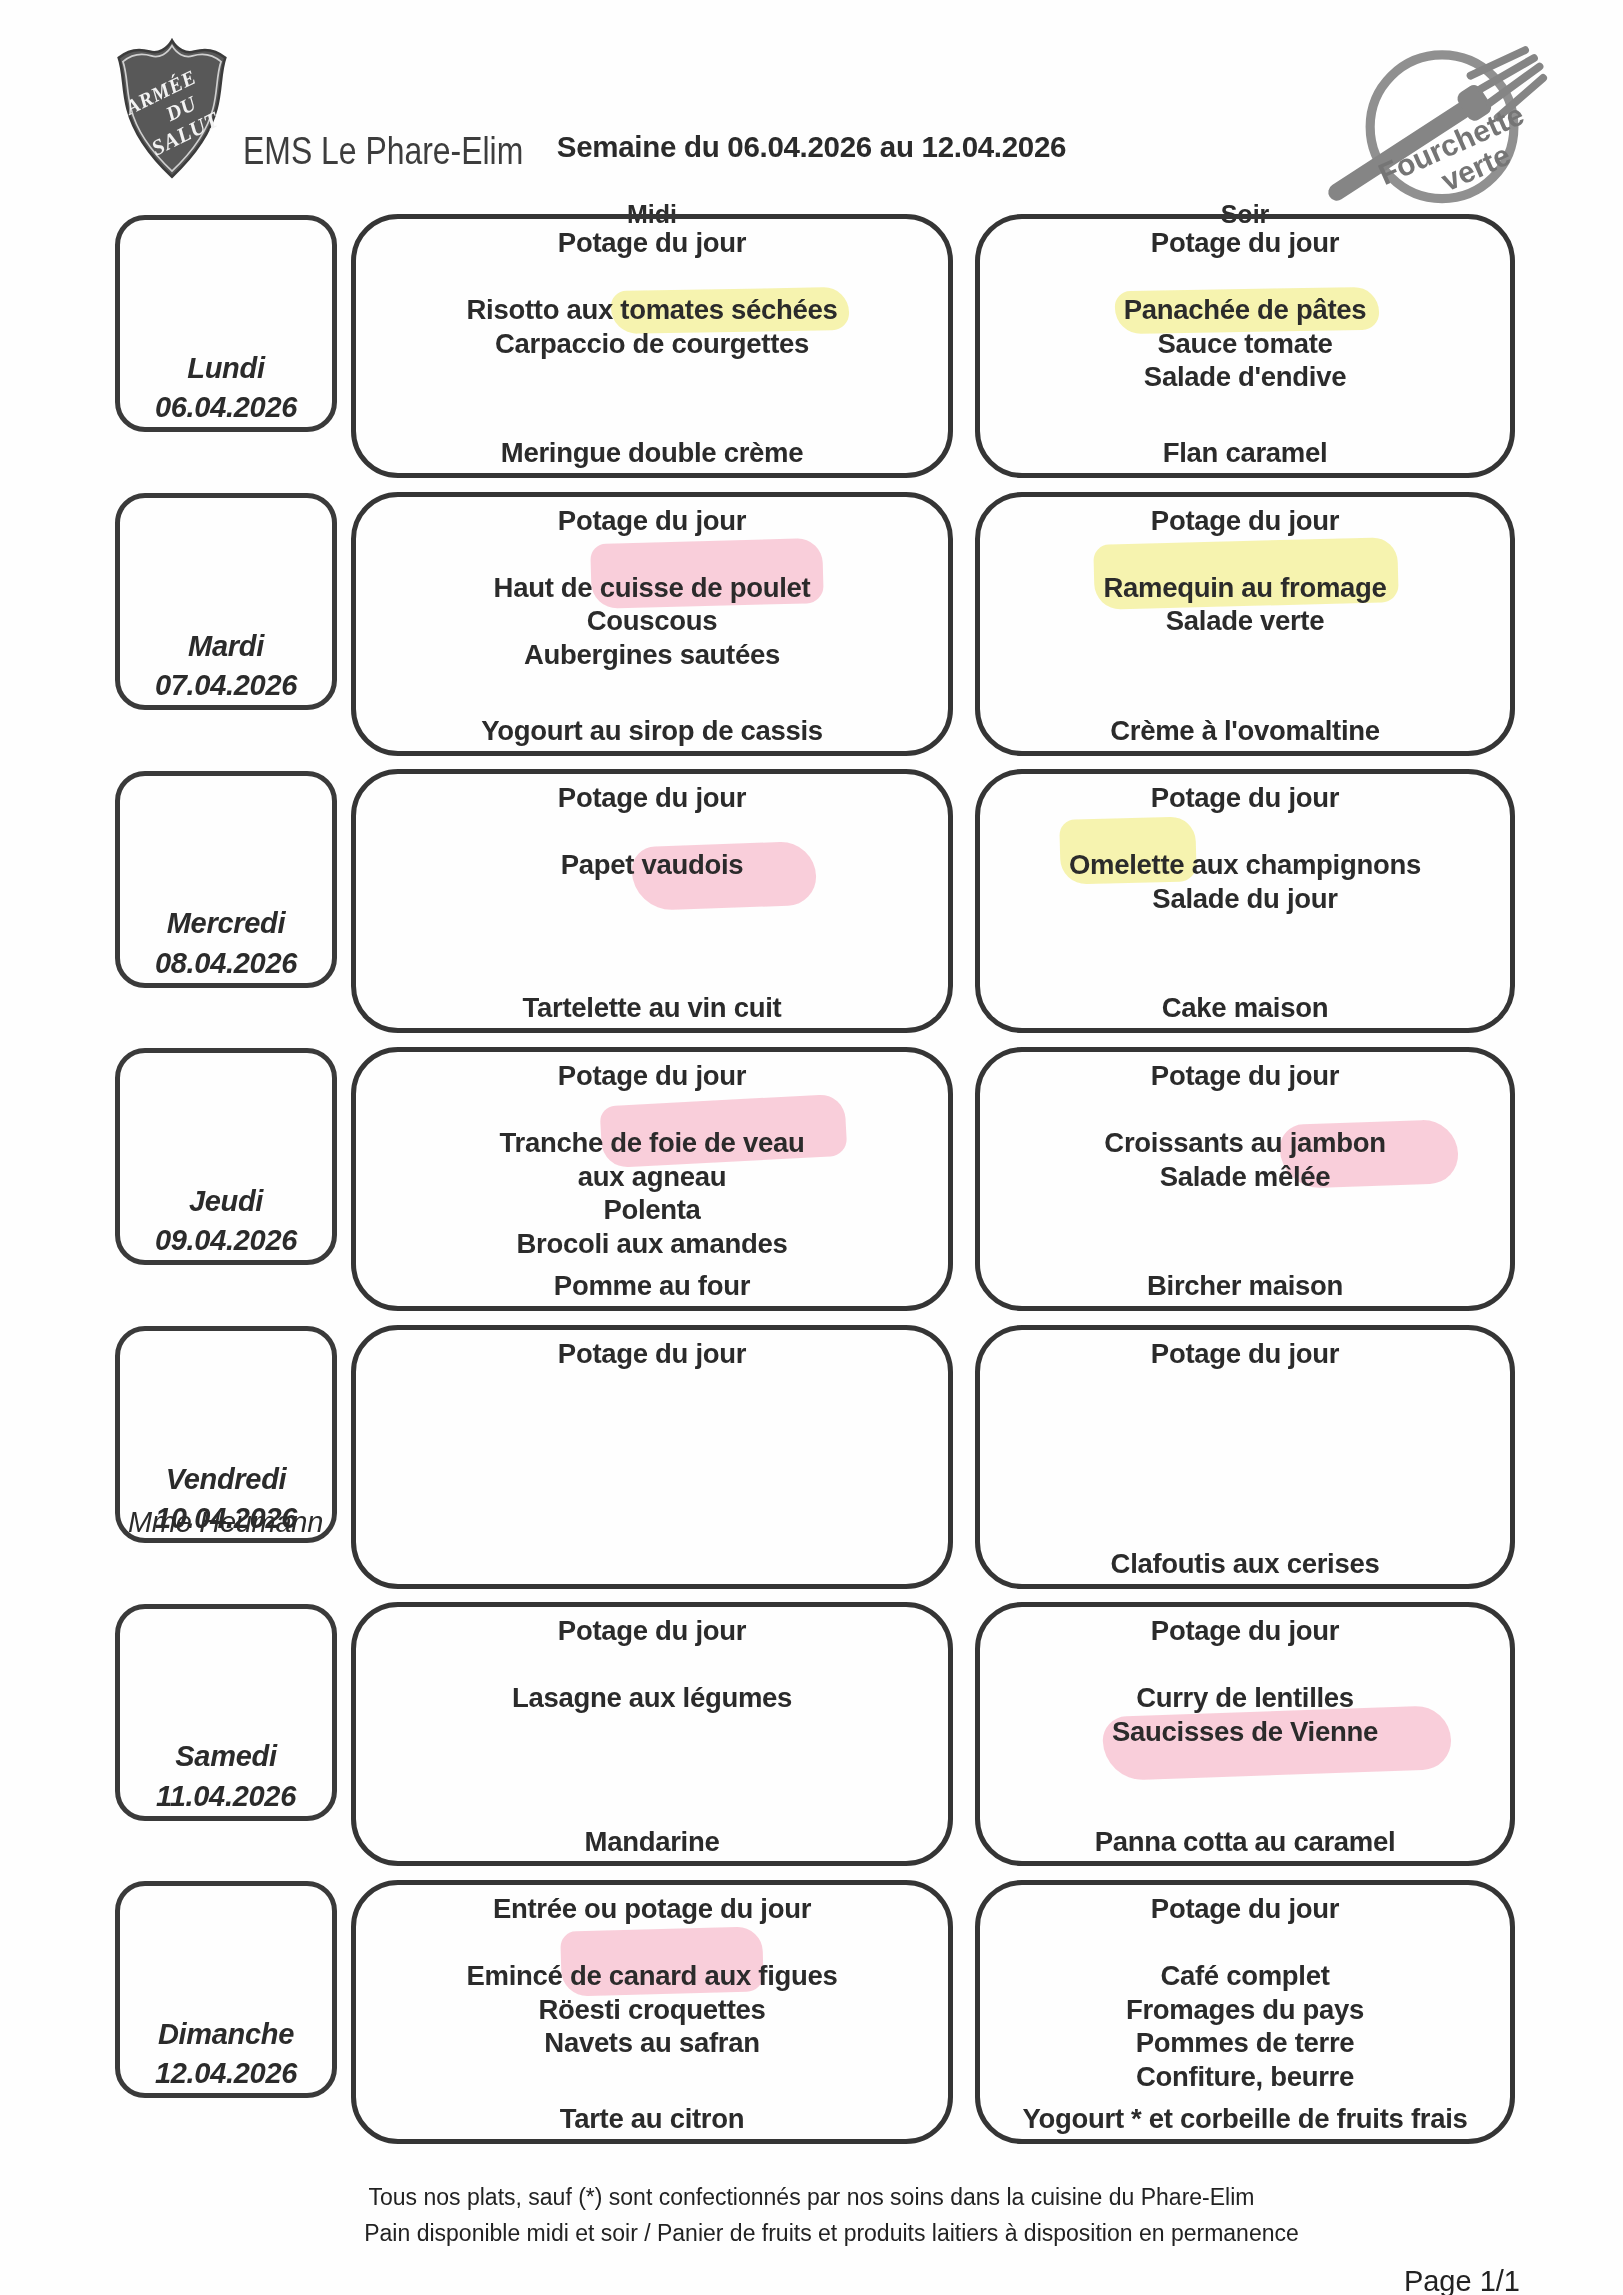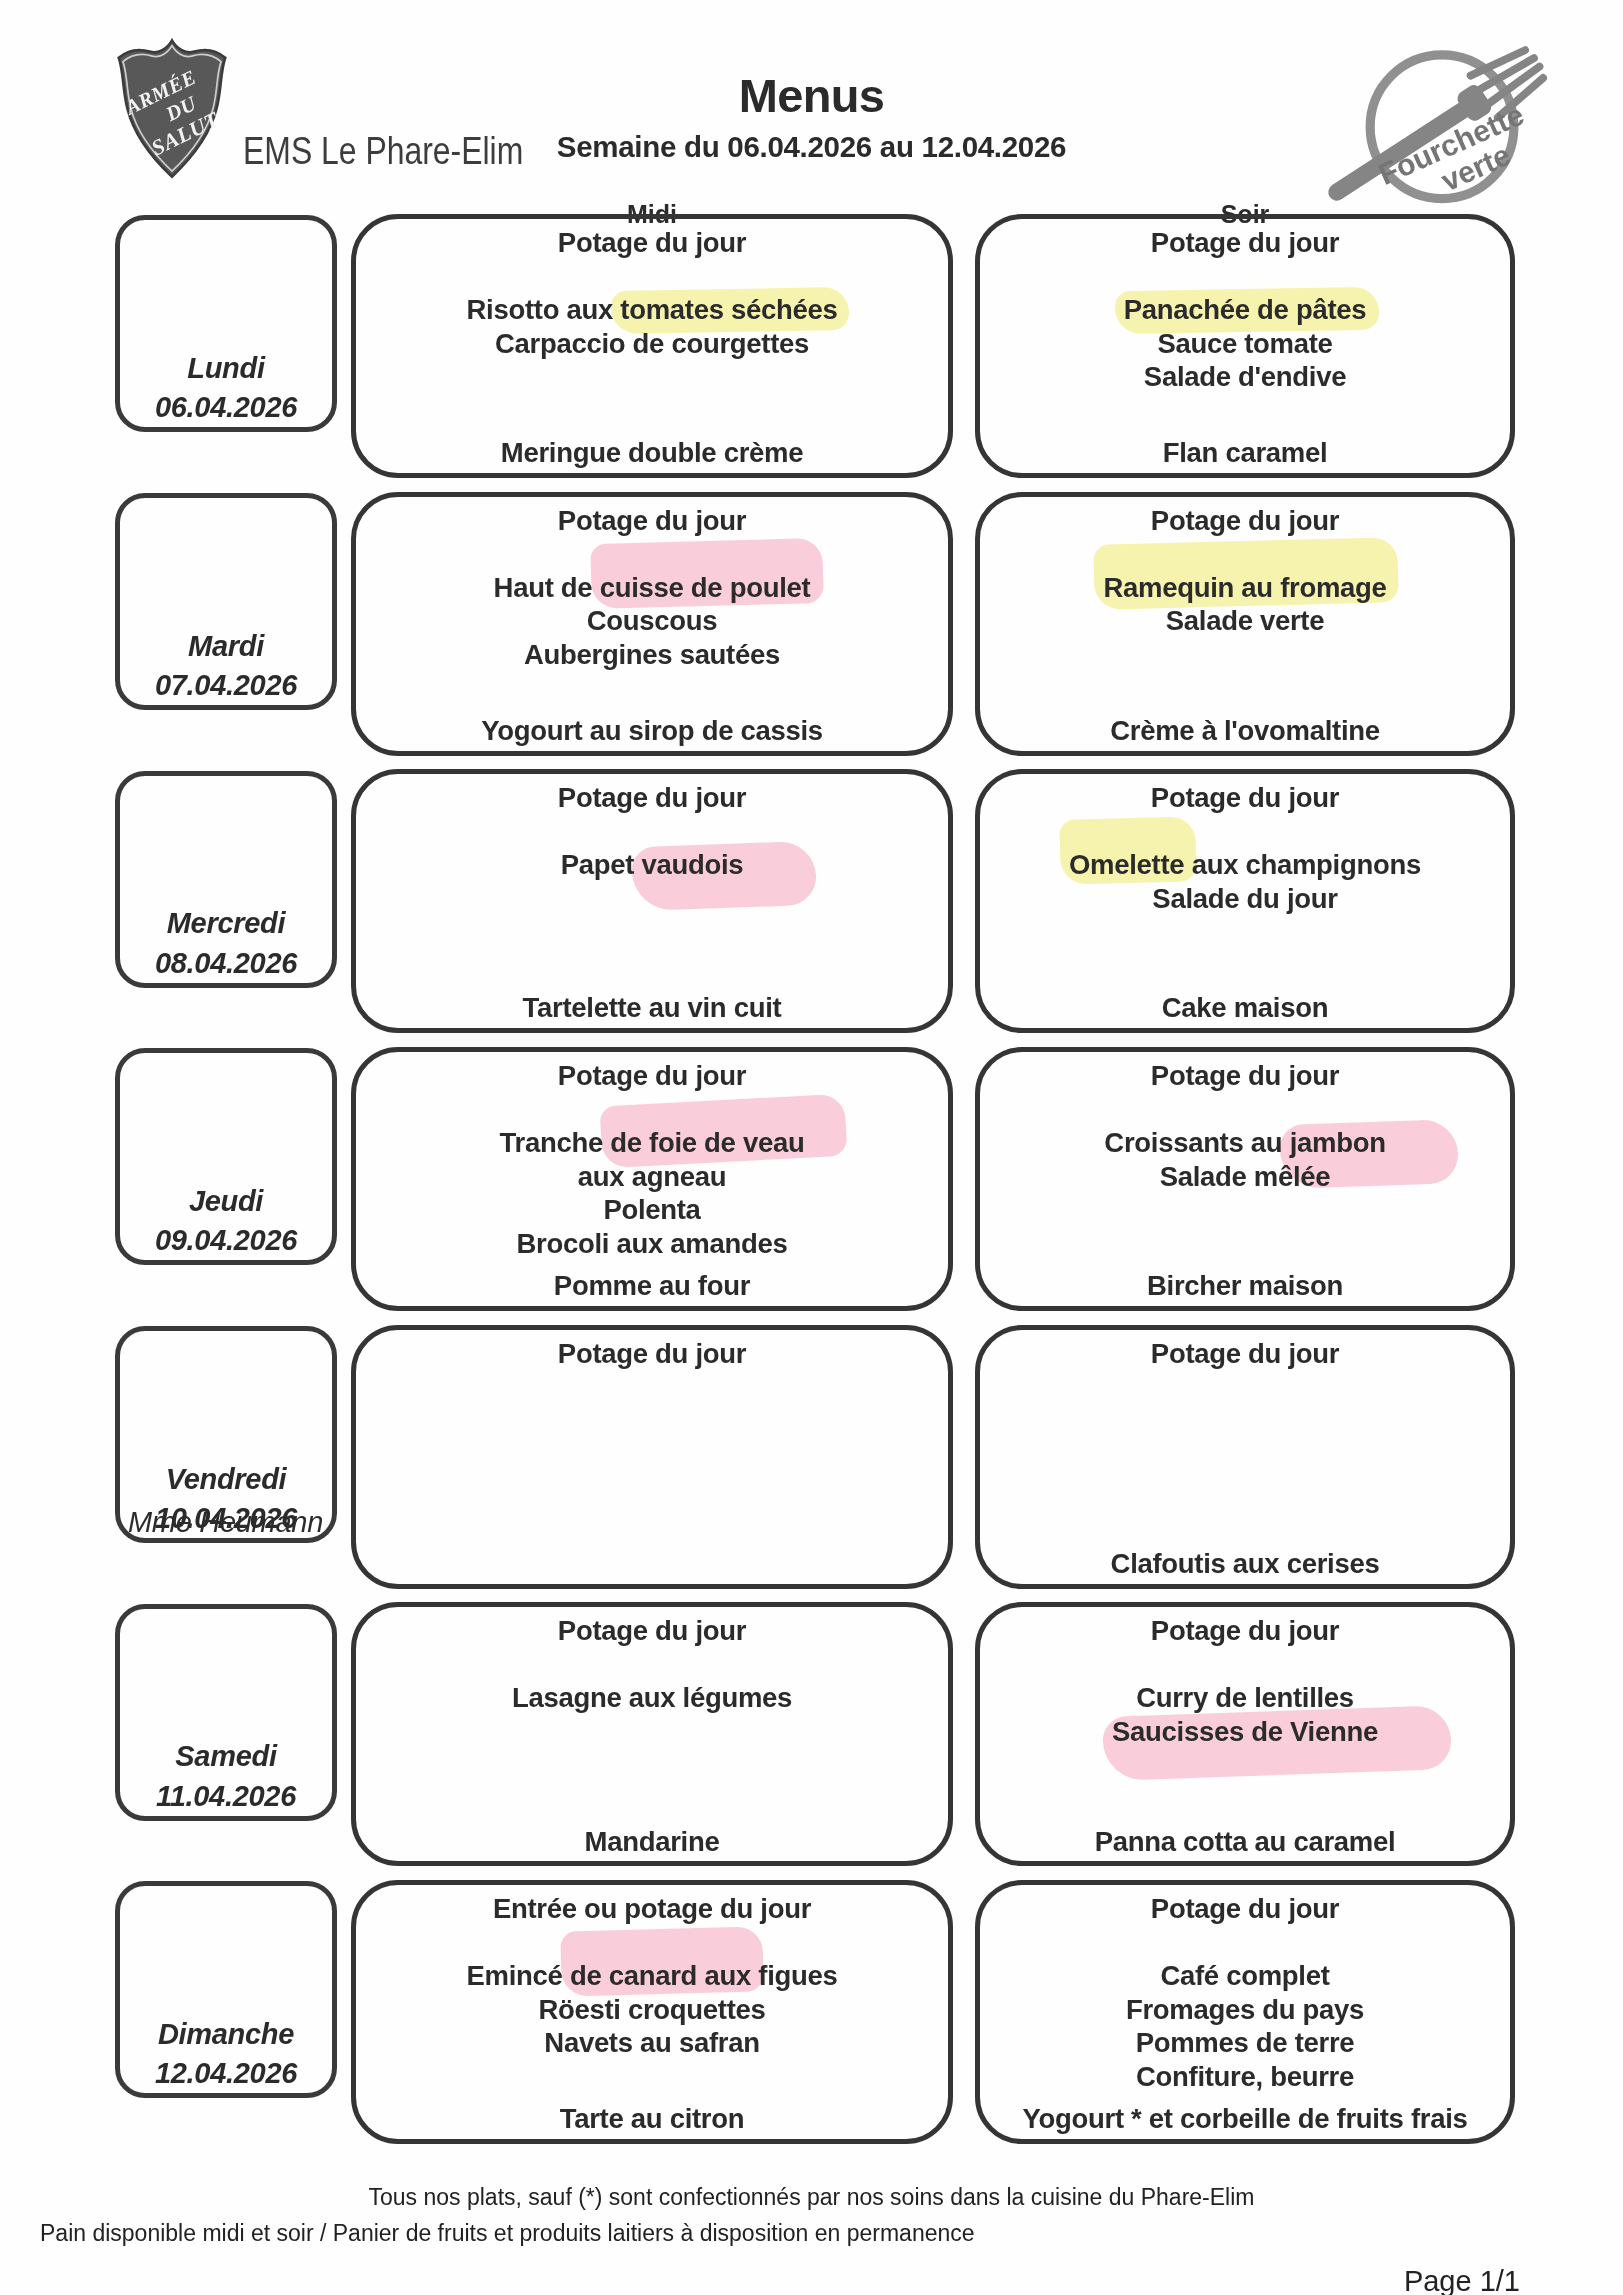--- a/index.html
+++ b/index.html
@@ -75,21 +75,21 @@
     transform:rotate(-1deg);
   }
   .hl.yellow{--c:#f5f1a1;}
   .hl.pink{--c:#f8c6d3;}
   .hl.up::before{top:-31px;bottom:-2.6px;transform:rotate(-1.5deg);}
   .hl.upright::before{top:-27.5px;bottom:-3.9px;right:-42px;transform:rotate(-3deg);}
   .hl.sw::before{top:-5.2px;bottom:-27.5px;right:-73px;transform:rotate(-2deg);
     border-radius:29px 42px 35px 48px;}
   
   .footer-note1{position:absolute;left:0;right:0;top:2184px;text-align:center;font-size:23px;color:#222;}
-  .footer-note2{position:absolute;left:0;right:0;top:2220px;text-align:left;font-size:23px;color:#222;margin-left:40px;}
+  .footer-note2{position:absolute;left:0;right:0;top:2220px;text-align:center;font-size:23px;color:#222;margin-left:40px;}
   .provenance{position:absolute;left:77px;top:2265px;font-size:23px;color:#222;}
   .page-num{position:absolute;right:103px;top:2265px;font-size:29px;color:#222;}
 </style>
 </head>
 <body>
 
 <div class="page">
 
   <svg class="logo-svg" width="124" height="167" viewBox="0 0 200 235">
     <path d="M100 6 C92 20 78 28 64 24 C44 18 26 24 14 34 C22 56 20 86 28 116
@@ -99,21 +99,20 @@
              C38 156 64 192 100 226 C136 192 162 156 172 116 C180 86 178 56 186 34
              C174 24 156 18 136 24 C122 28 108 20 100 6 Z" fill="none" stroke="#cfcfcf" stroke-width="3" transform="translate(8 9) scale(0.92)"></path>
     <g transform="rotate(-26 100 122)" font-family="Liberation Serif, serif" font-style="italic" font-weight="bold" fill="#f2f2f2" text-anchor="middle" letter-spacing="1">
       <text x="98" y="96" font-size="33">ARMÉE</text>
       <text x="116" y="134" font-size="33">DU</text>
       <text x="104" y="174" font-size="35">SALUT</text>
     </g>
   </svg>
 
   <div class="org">EMS Le Phare-Elim</div>
-  <div class="title">Menus</div>
   <div class="subtitle">Semaine du 06.04.2026 au 12.04.2026</div>
 
   <svg class="stamp-svg" width="281" height="196" viewBox="0 0 430 300">
     <circle cx="225" cy="168" r="110" fill="#ffffff" stroke="#909090" stroke-width="14"></circle>
     <g fill="#858585" transform="rotate(-33 225 160)">
       <rect x="18" y="150" width="255" height="26" rx="13"></rect>
       <rect x="262" y="138" width="40" height="50" rx="12"></rect>
       <rect x="294" y="118" width="104" height="12" rx="6" transform="rotate(8 294 124)"></rect>
       <rect x="296" y="144" width="106" height="12" rx="6" transform="rotate(3 296 150)"></rect>
       <rect x="296" y="170" width="106" height="12" rx="6" transform="rotate(-3 296 176)"></rect>

